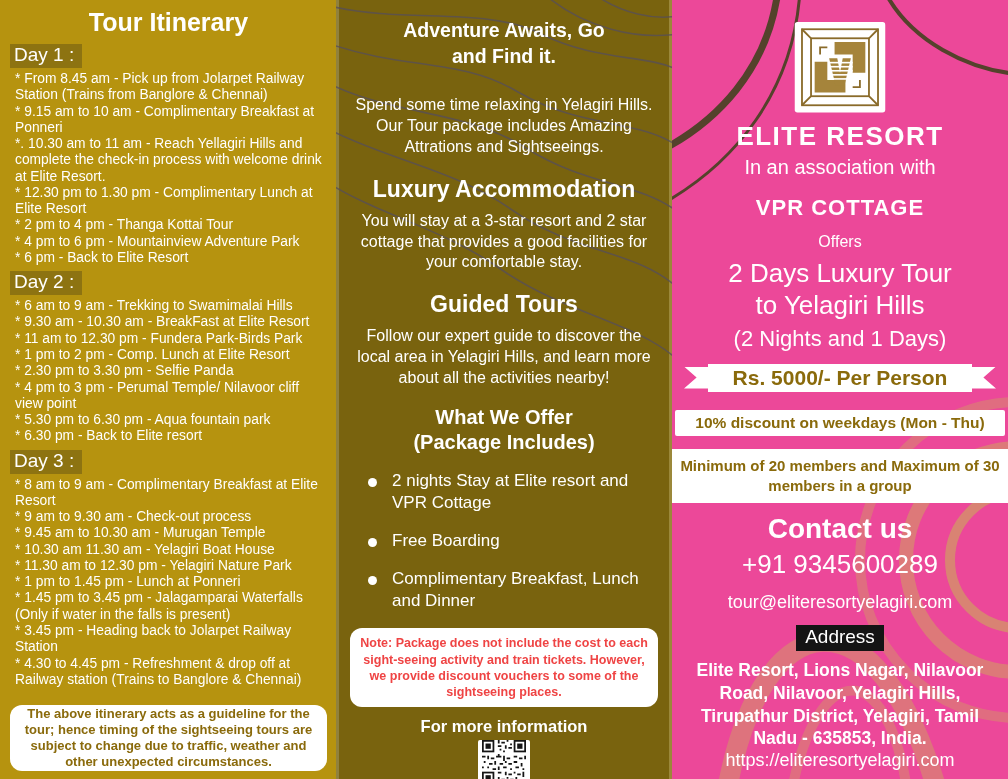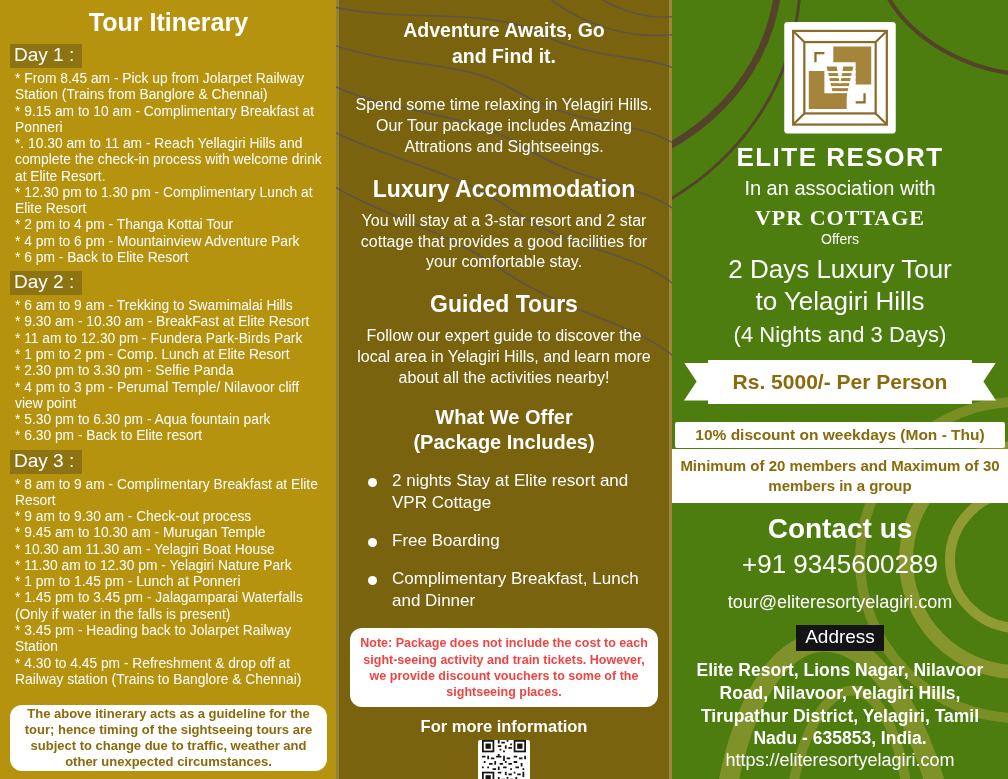--- a/index.html
+++ b/index.html
@@ -5,21 +5,21 @@
   * { box-sizing: border-box; }
   html,body { margin:0; padding:0; background:#2a2a2a; }
   .brochure {
     width:1008px; height:779px; display:flex; overflow:hidden;
     font-family:"Liberation Sans", sans-serif; position:relative;
   }
   .panel { position:relative; overflow:hidden; height:779px; }
   .panel-left  { width:336px; background:#B6930F; }
   .panel-mid   { width:336px; background:#79630E;
                  box-shadow: inset 3px 0 0 rgba(190,185,150,.35), inset -3px 0 0 rgba(220,205,140,.35); }
-  .panel-right { width:336px; background:#4d7c0f; }
+  .panel-right { width:336px; background:#ec4899; }
   .decor { position:absolute; inset:0; width:336px; height:779px; pointer-events:none; }
 
   
   .left-inner { position:relative; z-index:1; height:100%; padding:4px 9px 8px 10px;
                 display:flex; flex-direction:column; }
   .itin-title { color:#fff; font-weight:bold; font-size:25px; text-align:center; margin:4px 0 2px; }
   .day-label  { display:inline-block; align-self:flex-start; background:#8D7311; color:#fff;
                 font-size:19px; padding:0 8px 2px 4px; margin:5px 0 3px; }
   .items { list-style:none; margin:0; padding:0 0 0 5px; color:#fff;
            font-size:13.8px; line-height:1.18; }
@@ -45,34 +45,34 @@
   .info-label { font-weight:bold; font-size:16.5px; margin:2px 0 4px; }
   .qr-tile { width:52px; height:52px; background:#fff; border-radius:2px; margin:0 auto 5px;
              display:flex; align-items:center; justify-content:center; }
 
   
   .right-inner { position:relative; z-index:1; height:100%; color:#fff; text-align:center;
                  padding:22px 4px 6px; display:flex; flex-direction:column; align-items:center; }
   .logo { width:112px; height:112px; margin:0 auto 8px; display:block; }
   .brand { font-weight:bold; font-size:26px; letter-spacing:1.5px; }
   .assoc { font-size:20px; margin-top:4px; }
-  .partner { font-weight:bold; font-size:22px; letter-spacing:1px; margin-top:5px;font-family:Liberation Serif, serif; }
-  .offers-lbl { font-size:14px; margin-top:0; }
+  .partner { font-weight:bold; font-size:22px; letter-spacing:1px; margin-top:16px; }
+  .offers-lbl { font-size:16px; margin-top:12px; }
   .tour-title { font-size:26px; line-height:1.25; white-space:pre-line; margin-top:6px; }
   .duration { font-size:22px; margin:4px 0 12px; }
-  .ribbon { position:relative; width:312px; height:44px; margin:0 auto 18px; flex:none; }
+  .ribbon { position:relative; width:312px; height:28px; margin:0 auto 18px; flex:none; }
   .ribbon::before, .ribbon::after { content:""; position:absolute; top:3px; bottom:3px; width:30px;
     background:#fff; }
   .ribbon::before { left:0;  clip-path:polygon(0 0,100% 0,100% 100%,0 100%,42% 50%); }
   .ribbon::after  { right:0; clip-path:polygon(0 0,100% 0,58% 50%,100% 100%,0 100%); }
   .ribbon-center { position:absolute; left:24px; right:24px; top:0; bottom:0; background:#fff;
     display:flex; align-items:center; justify-content:center;
     color:#8A6A0B; font-weight:bold; font-size:21px; }
   .discount { background:#fff; color:#8A6A0B; font-weight:bold; font-size:15.5px;
-              border-radius:2px; padding:4px 2px; width:330px; margin-bottom:1px; flex:none; }
+              border-radius:2px; padding:4px 2px; width:330px; margin-bottom:13px; flex:none; }
   .group-box { background:#fff; color:#8A6A0B; font-weight:bold; font-size:15px; line-height:1.35;
                border-radius:3px; width:350px; padding:7px 6px; margin-bottom:6px; flex:none; }
   .contact-h { font-weight:bold; font-size:28px; margin-top:4px; }
   .phone { font-size:26px; margin-top:4px; }
   .email { font-size:18px; margin-top:12px; }
   .addr-chip { display:inline-block; background:#141414; color:#fff; font-size:19px;
                padding:1px 9px 3px; margin-top:12px; }
   .address { font-weight:bold; font-size:17.5px; line-height:1.3; margin-top:8px; padding:0 6px; }
   .website { font-size:18px; margin-top:auto; padding-bottom:2px; }
 </style>
@@ -230,21 +230,21 @@
           <path d="M72 64 V72 H64"></path>
         </g>
       </svg>
 
       <div class="brand">ELITE RESORT</div>
       <div class="assoc">In an association with</div>
       <div class="partner">VPR COTTAGE</div>
       <div class="offers-lbl">Offers</div>
       <div class="tour-title">2 Days Luxury Tour
 to Yelagiri Hills</div>
-      <div class="duration">(4 Nights and 3 Days)</div>
+      <div class="duration">(2 Nights and 1 Days)</div>
 
       <div class="ribbon">
         <div class="ribbon-center">Rs. 5000/- Per Person</div>
       </div>
 
       <div class="discount">10% discount on weekdays (Mon - Thu)</div>
       <div class="group-box">Minimum of 20 members and Maximum of 30 members in a group</div>
 
       <div class="contact-h">Contact us</div>
       <div class="phone">+91 9345600289</div>

